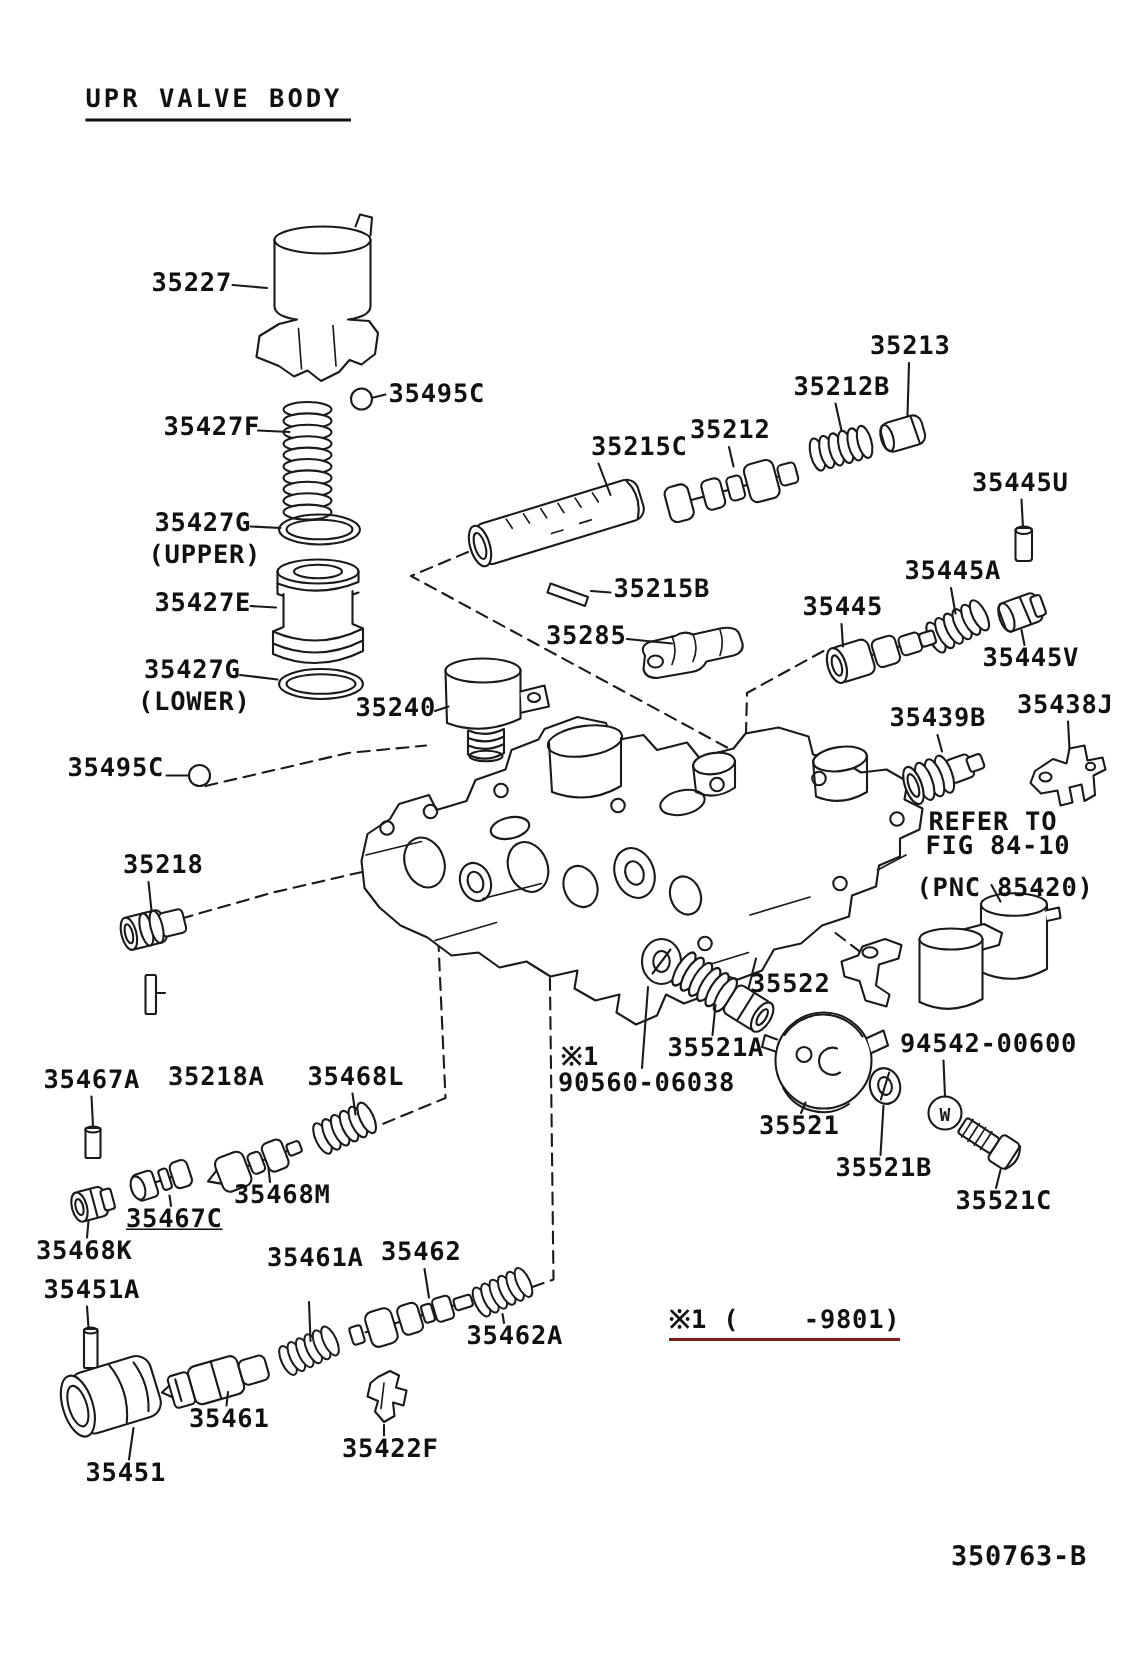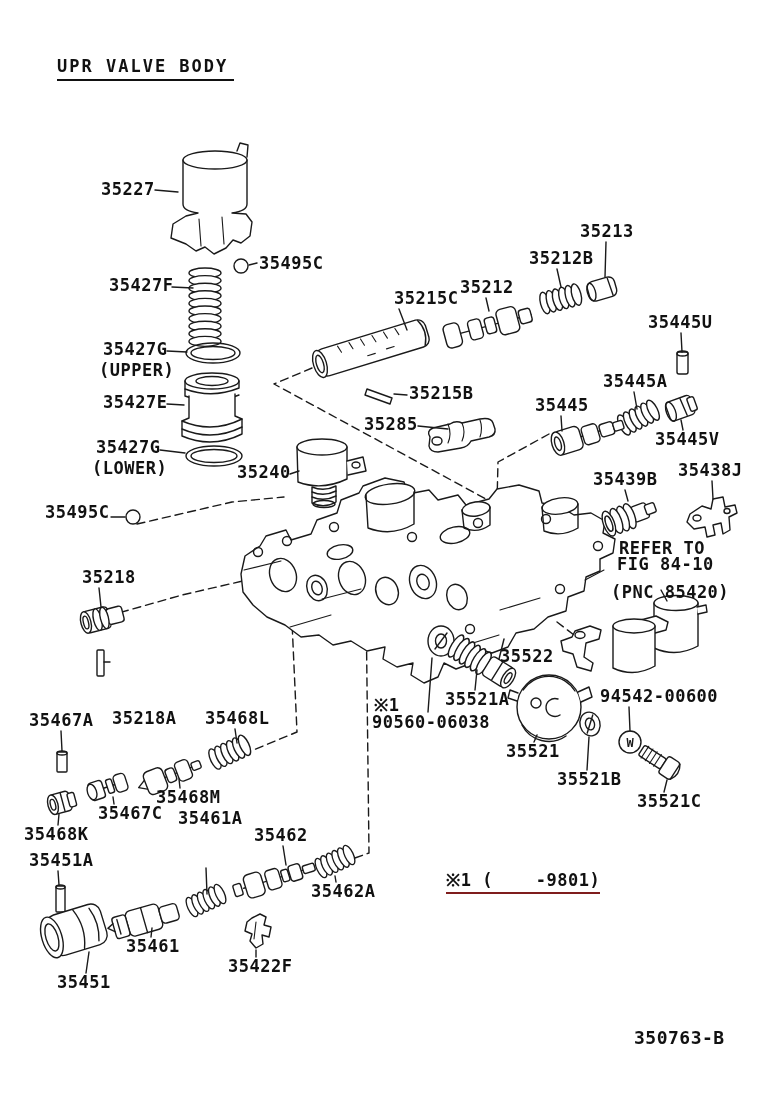--- a/index.html
+++ b/index.html
@@ -409,23 +409,23 @@
 <div class="lbl" style="left:445px;top:691px;">35521A</div>
 <div class="lbl" style="left:374px;top:697px;">※1</div>
 <div class="lbl" style="left:372px;top:714px;text-align:right;">90560-06038</div>
 <div class="lbl" style="left:506px;top:743px;">35521</div>
 <div class="lbl" style="left:557px;top:771px;">35521B</div>
 <div class="lbl" style="left:600px;top:688px;">94542-00600</div>
 <div class="lbl" style="left:637px;top:793px;">35521C</div>
 <div class="lbl" style="left:29px;top:712px;">35467A</div>
 <div class="lbl" style="left:205px;top:710px;">35468L</div>
 <div class="lbl" style="left:156px;top:789px;">35468M</div>
-<div class="lbl" style="left:98px;top:805px;">35467C</div>
+<div class="lbl" style="left:84px;top:805px;text-decoration:underline;">35467C</div>
 <div class="lbl" style="left:24px;top:826px;">35468K</div>
 <div class="lbl" style="left:29px;top:852px;">35451A</div>
-<div class="lbl" style="left:178px;top:810px;text-align:right;">35461A</div>
+<div class="lbl" style="left:178px;top:831px;text-align:right;">35461A</div>
 <div class="lbl" style="left:254px;top:827px;">35462</div>
 <div class="lbl" style="left:311px;top:883px;">35462A</div>
 <div class="lbl" style="left:126px;top:938px;">35461</div>
 <div class="lbl" style="left:57px;top:974px;">35451</div>
 <div class="lbl" style="left:228px;top:958px;">35422F</div>
 <div class="lbl underlined" style="left:446px;top:872px;">※1 (    -9801)</div>
 <div class="lbl" style="left:634px;top:1029px;font-size:18px;">350763-B</div>
 
 </body></html>

